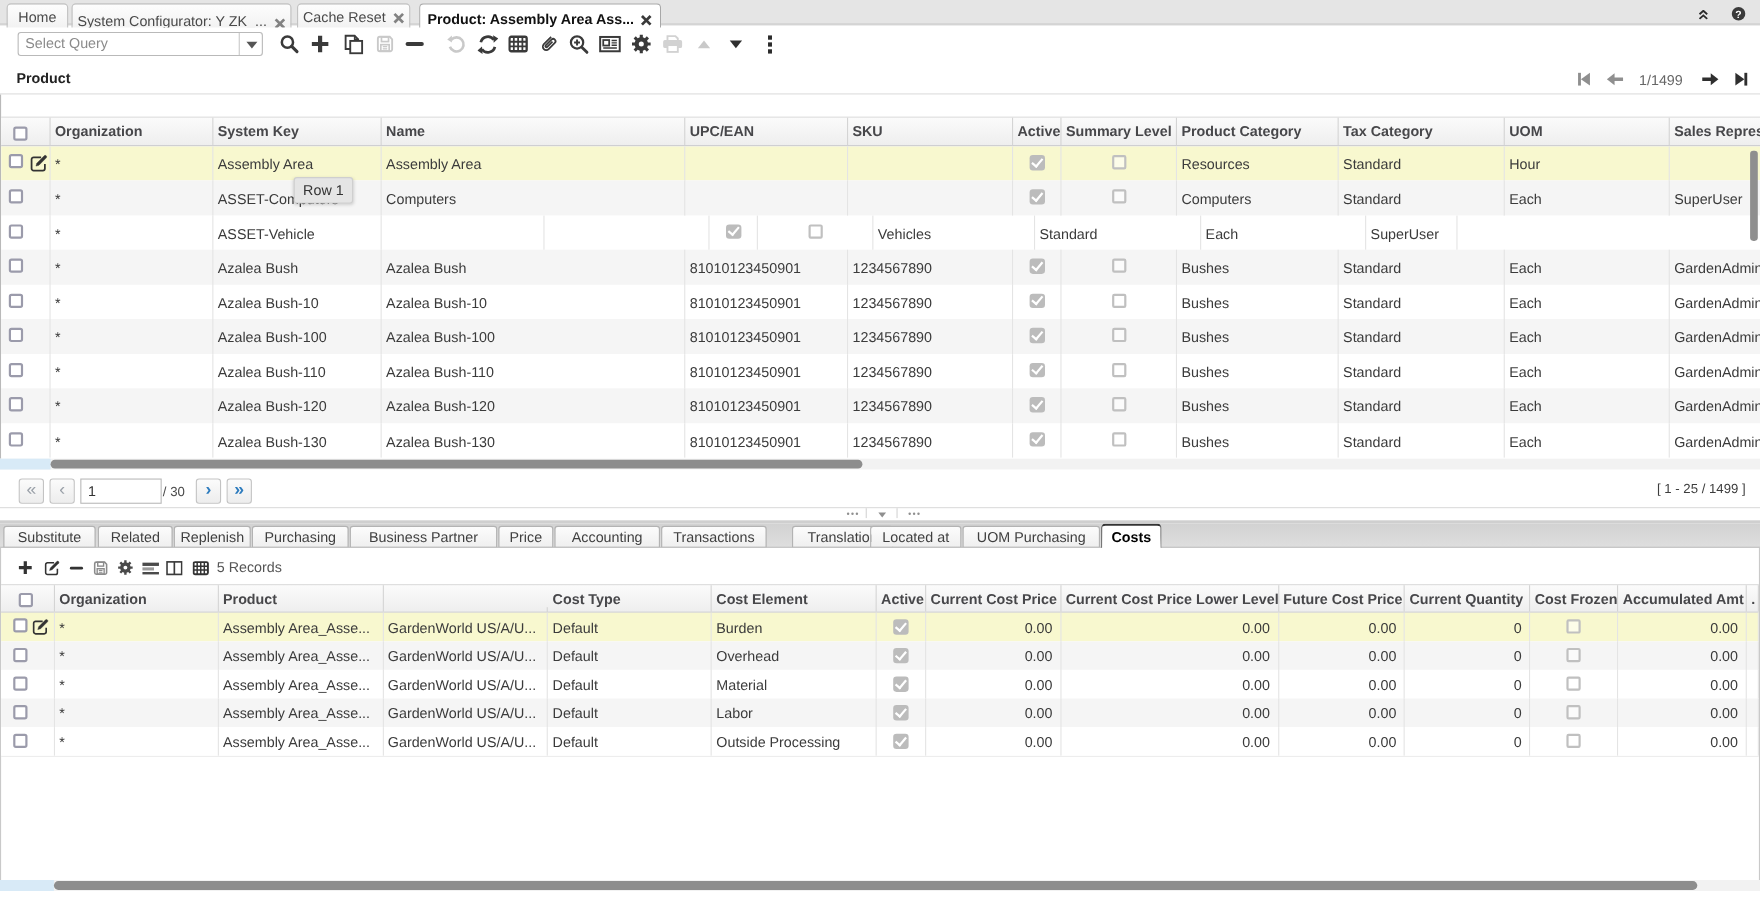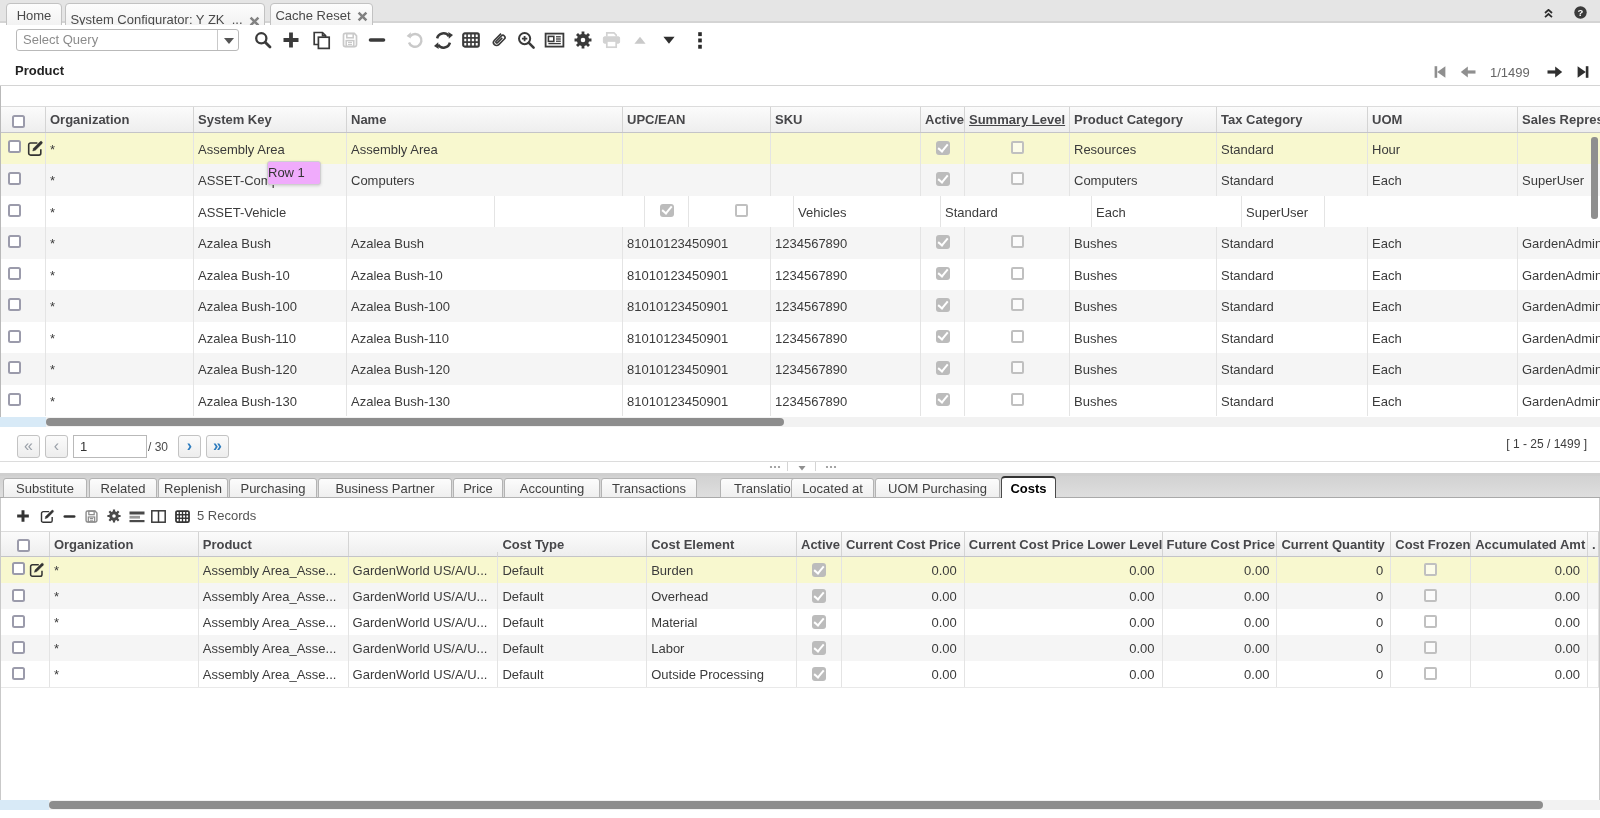--- a/index.html
+++ b/index.html
@@ -89,36 +89,41 @@
 .r2.sel { background:#f8f8cf; }
 .r2 .c { height:100%; border-right:1px solid #e4e4e4; padding:5.5px 0 0 4px; overflow:hidden; white-space:nowrap; font-size:13px; }
 .num { text-align:right; padding-right:7px !important; }
 
 
 #hsb2 { top:800px; left:0; width:1600px; height:10px; background:#f2f2f2; }
 #hsb2 .blue { position:absolute; left:0; top:0; width:49px; height:10px; background:#d8eaf7; }
 #hsb2 .thumb { position:absolute; left:49px; top:1px; width:1494px; height:8px; background:#8d8d8d; border-radius:4px; }
 
 
-#tooltip { top:161px; left:267px; width:54px; height:24px; background:#f0abfc; border:1px solid #cfcfcf;
-  border-radius:3px; box-shadow:0 1px 3px rgba(0,0,0,.15); text-align:left; line-height:22px; color:#333; } svg { display:block; }
+#tooltip { top:161px; left:267px; width:54px; height:24px; background:#e5e5e5; border:1px solid #cfcfcf;
+  border-radius:3px; box-shadow:0 1px 3px rgba(0,0,0,.15); text-align:center; line-height:22px; color:#333; } svg { display:block; }
 </style>
 </head>
 <body>
 <div id="page">
   <div id="tabbar" class="abs"></div>
     <div class="wtab" style="left:6px;width:56px;">Home</div>
     <div class="wtab" style="left:65px;width:200px;align-items:flex-end;">System Configurator: Y ZK_...<span class="x">
         <svg width="11" height="11" viewBox="0 0 11 11">
           <path d="M1.6 1.6 9.4 9.4 M9.4 1.6 1.6 9.4" stroke="#828282" stroke-width="2.5"></path>
         </svg>
       </span></div>
     <div class="wtab" style="left:270px;width:103px;">Cache Reset<span class="x">
         <svg width="11" height="11" viewBox="0 0 11 11">
           <path d="M1.6 1.6 9.4 9.4 M9.4 1.6 1.6 9.4" stroke="#828282" stroke-width="2.5"></path>
+        </svg>
+      </span></div>
+    <div class="wtab active" style="left:381px;width:220px;">Product: Assembly Area Ass...<span class="x">
+        <svg width="11" height="11" viewBox="0 0 11 11">
+          <path d="M1.6 1.6 9.4 9.4 M9.4 1.6 1.6 9.4" stroke="#3a3a3a" stroke-width="2.5"></path>
         </svg>
       </span></div>
     <div class="abs" style="left:1544px;top:9px;">
       <svg width="9" height="9" viewBox="0 0 9 9">
         <path d="M1 4 4.5 0.8 8 4" fill="none" stroke="#2c2c2c" stroke-width="1.7"></path>
         <path d="M1 8.2 4.5 5 8 8.2" fill="none" stroke="#2c2c2c" stroke-width="1.7"></path>
       </svg>
     </div>
     <div class="abs" style="left:1574px;top:6px;">
       <svg width="13" height="13" viewBox="0 0 13 13">
@@ -280,21 +285,21 @@
     <div id="g1head">
         <div class="hc" style="width:45px;">
           <div class="cb" style="margin:3px 0 0 7px;"></div>
         </div>
         <div class="hc" style="width:148px;">Organization</div>
         <div class="hc" style="width:153px;">System Key</div>
         <div class="hc" style="width:276px;">Name</div>
         <div class="hc" style="width:148px;">UPC/EAN</div>
         <div class="hc" style="width:150px;">SKU</div>
         <div class="hc" style="width:44px;">Active</div>
-        <div class="hc" style="width:105px;text-decoration:underline;">Summary Level</div>
+        <div class="hc" style="width:105px;">Summary Level</div>
         <div class="hc" style="width:147px;">Product Category</div>
         <div class="hc" style="width:151px;">Tax Category</div>
         <div class="hc" style="width:150px;">UOM</div>
         <div class="hc" style="width:83px;">Sales Repres</div>
       </div>
     <div id="g1rows">
         <div class="r1 sel">
           <div class="c" style="width:45px;padding:0;">
             <div style="display:flex;gap:6px;padding:7px 0 0 7px;">
               <div class="cb"></div>

